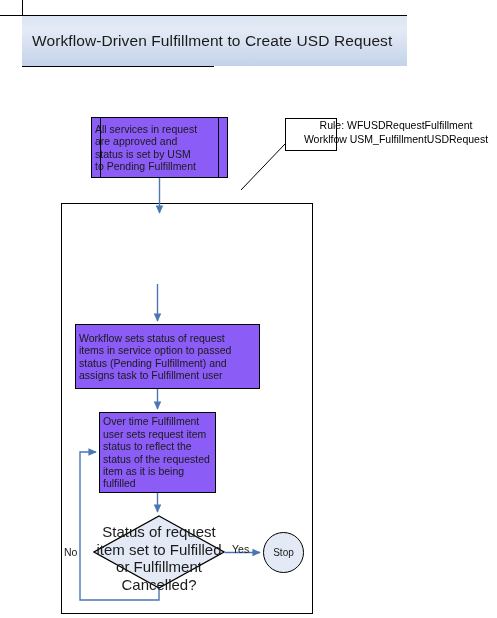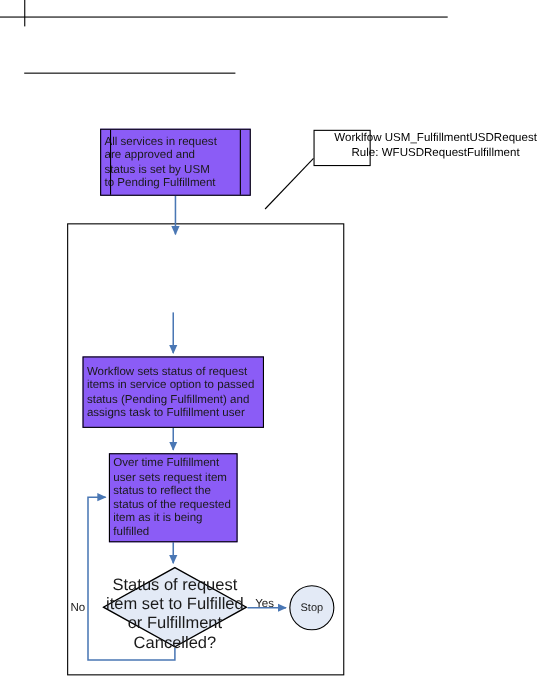--- a/index.html
+++ b/index.html
@@ -95,21 +95,21 @@
     top: 0; bottom: 0;
     width: 1px;
     background: #000000;
   }
   .predef::before { left: 8px; }
   .predef::after  { right: 8px; }
 
   
   #node-approved  { left: 91px;  top: 117px; width: 137px; height: 61px; }
   #node-creates   { left: 75px;  top: 216px; width: 165px; height: 68px; }
-  #node-setstatus { left: 75px;  top: 324px; width: 165px; height: 65px; }
+  #node-setstatus { left: 75px;  top: 324px; width: 185px; height: 65px; }
   #node-overtime  { left: 99px;  top: 412px; width: 117px; height: 81px; }
 
   
   .diamond-wrap {
     position: absolute;
     left: 93px; top: 515px;
     width: 132px; height: 74px;
   }
   .diamond-shape {
     position: absolute;
@@ -178,28 +178,31 @@
   #label-no  { left: 64px;  top: 546px; }
   #label-yes { left: 232px; top: 543px; }
 </style>
 </head>
 <body>
 
 <div id="stage">
 
   <div class="hdr-vline"></div>
   <div class="hdr-topline"></div>
+  <div class="hdr-box">
+    <span class="hdr-title">Workflow-Driven Fulfillment to Create USD Request</span>
+  </div>
   <div class="hdr-botline"></div>
 
   <div class="frame"></div>
 
   <div id="annotation"></div>
   <div class="annot-text">
+    <div>Rule: WFUSDRequestFulfillment</div>
     <div>Worklfow USM_FulfillmentUSDRequest</div>
-    <div>Rule: WFUSDRequestFulfillment</div>
   </div>
 
   <svg id="wires" viewBox="0 0 497 618">
     <defs>
       <marker id="arrowhead" markerWidth="7" markerHeight="7" refX="5.4" refY="3" orient="auto">
         <polygon points="0,0.3 6,3 0,5.7" fill="#4a77b4"></polygon>
       </marker>
     </defs>
     <g stroke="#4a77b4" stroke-width="1.4" fill="none">
 

